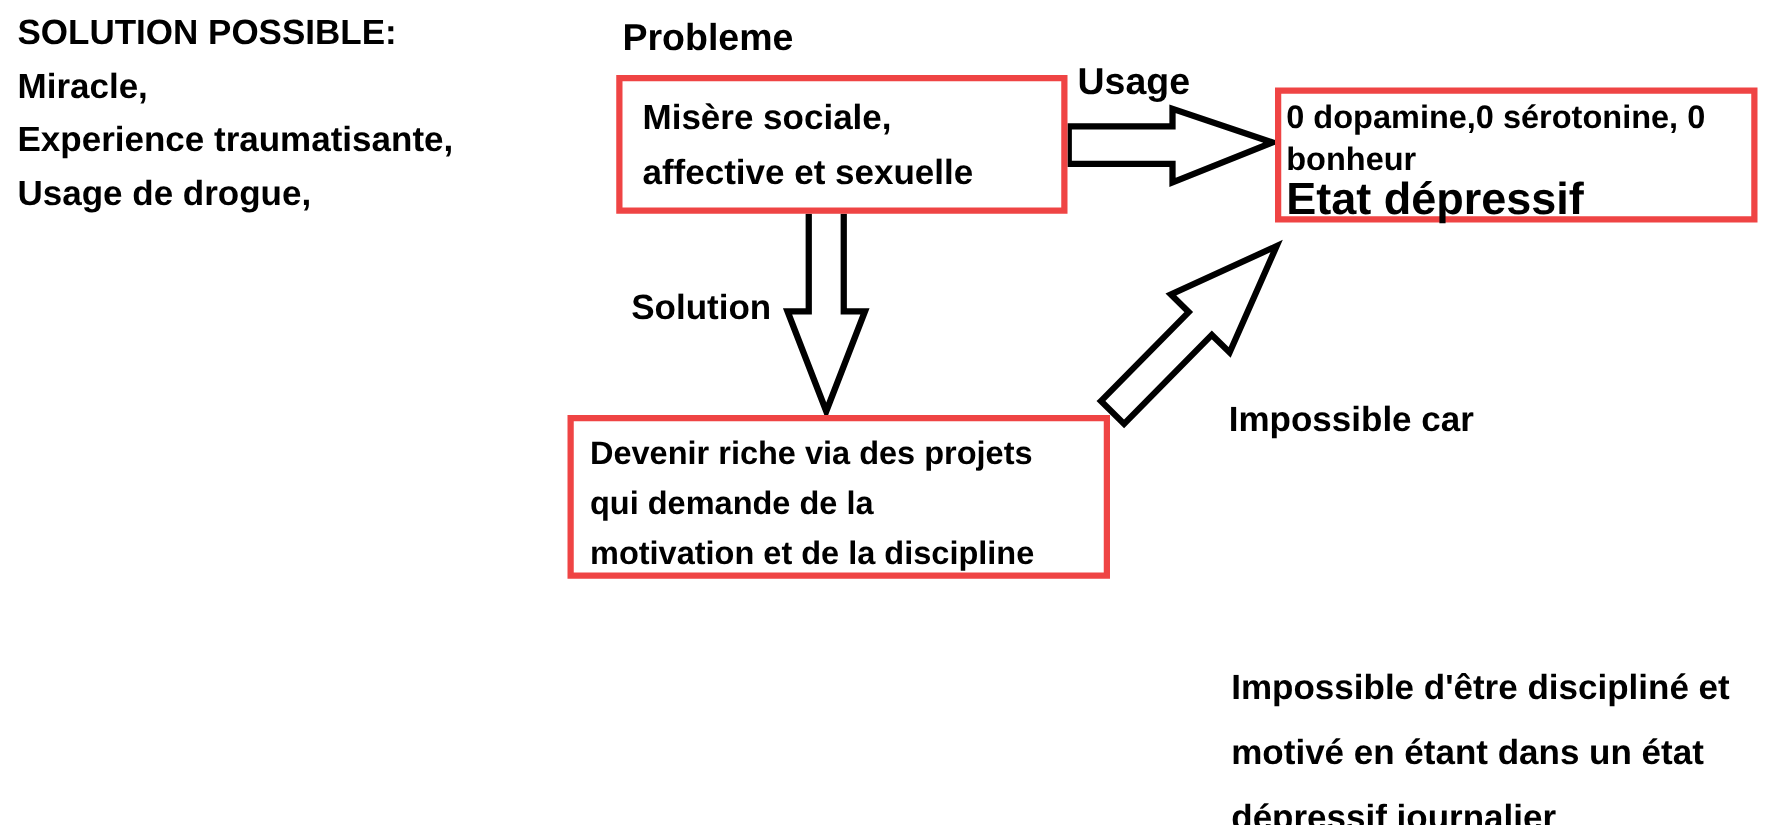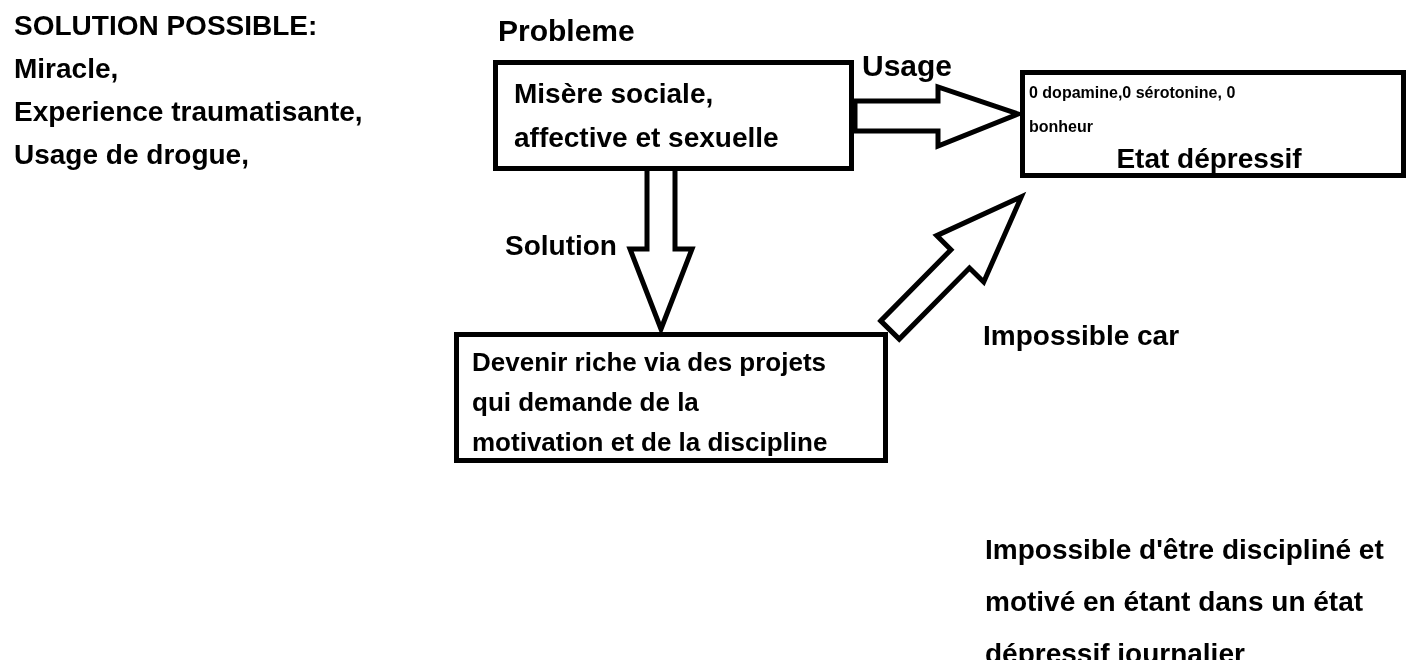--- a/index.html
+++ b/index.html
@@ -14,28 +14,28 @@
     overflow: hidden;
   }
   .abs { position: absolute; }
   .pre { white-space: pre; }
   .lbl { font-size: 28px; line-height: 34px; }
   .lbl-lg { font-size: 30px; line-height: 36px; }
   .note { font-size: 28px; line-height: 43px; }
   .note-tight { font-size: 28px; line-height: 52px; }
   .box {
     position: absolute;
-    border: 5px solid #000000;
+    border: 5px solid #ef4444;
     background: #ffffff;
     box-sizing: border-box;
   }
   #misere-box   { left: 493px; top: 60px;  width: 361px; height: 111px; padding: 7px 6px 0 16px; font-size: 28px; line-height: 44px; }
   #depressif-box{ left: 1020px; top: 70px; width: 386px; height: 108px; padding: 1px 8px 0 4px; }
-  #depressif-body { font-size: 16px; line-height: 34px; }
-  #depressif-caption { font-size: 28px; line-height: 30px; text-align: center; padding-right: 4px; }
+  #depressif-body { font-size: 26px; line-height: 34px; }
+  #depressif-caption { font-size: 36px; line-height: 30px; text-align: left; padding-right: 4px; }
   #devenir-box  { left: 454px; top: 332px; width: 434px; height: 131px; padding: 5px 8px 0 13px; font-size: 26px; line-height: 40px; }
   #side-note       { left: 14px;  top: 4px; }
   #probleme-label  { left: 498px; top: 13px; }
   #cause-label     { left: 862px; top: 48px; }
   #solution-label  { left: 505px; top: 229px; }
   #impossible-car-label { left: 983px; top: 275px; margin-top: 44px; }
   #bottom-note     { left: 985px; top: 524px; }
   #arrow-layer { position: absolute; left: 0; top: 0; width: 1416px; height: 672px; pointer-events: none; }
   #arrow-layer polygon { fill: #ffffff; stroke: #000000; stroke-width: 5; stroke-linejoin: miter; }
 </style>

